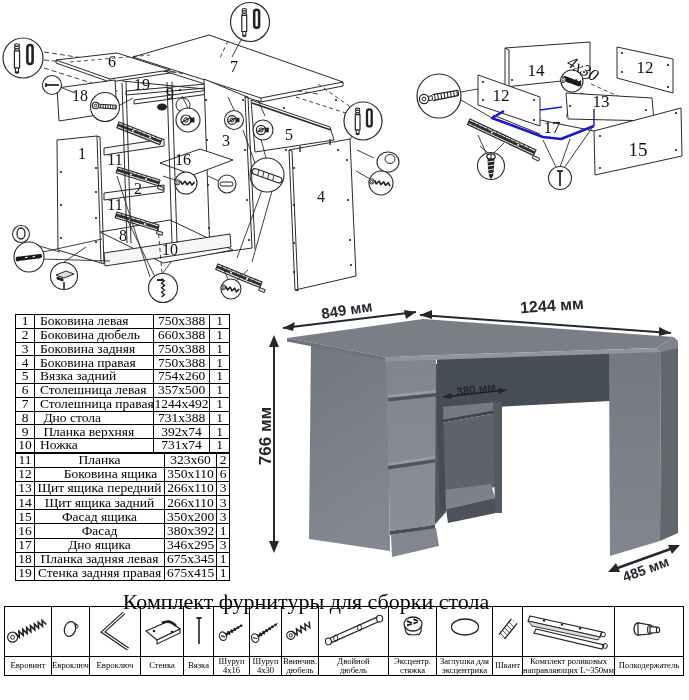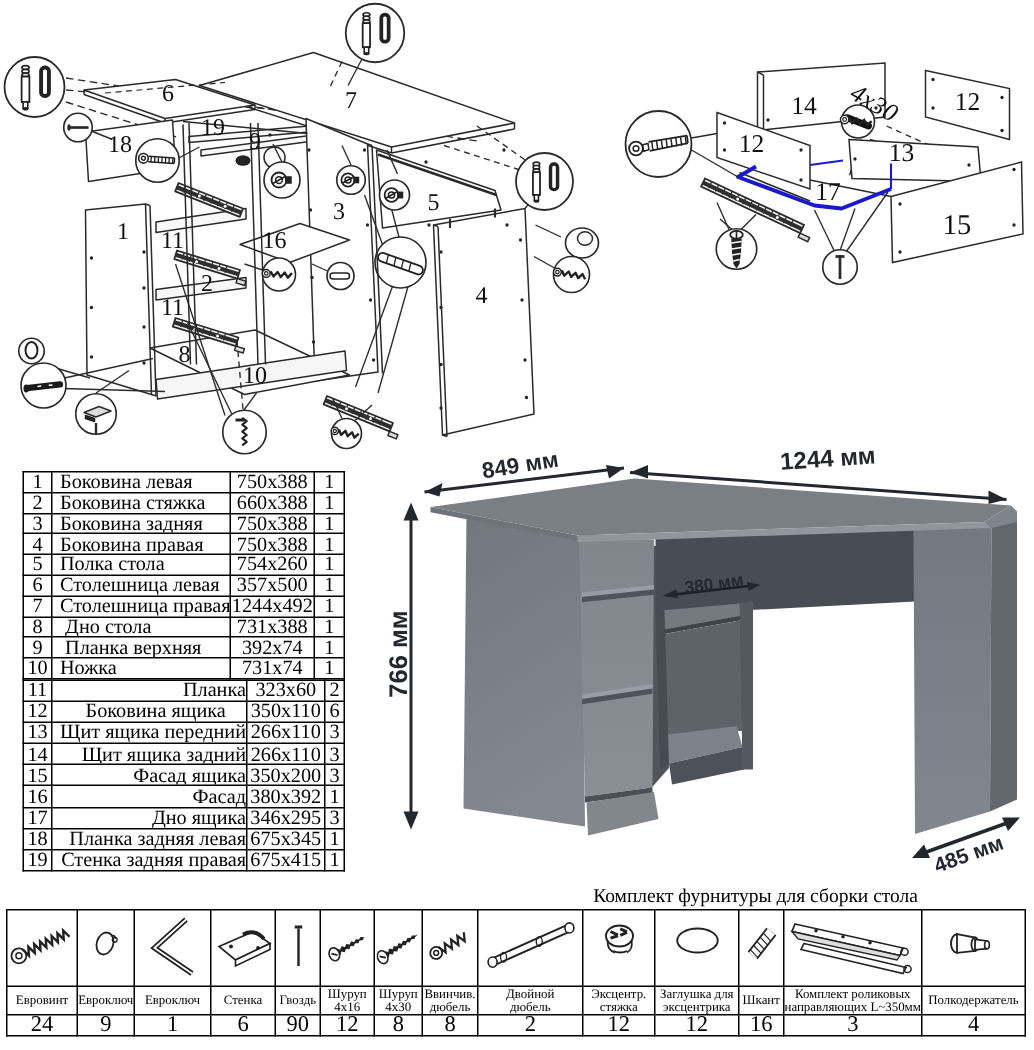--- a/index.html
+++ b/index.html
@@ -1,21 +1,21 @@
 <!DOCTYPE html>
 <html><head><meta charset="utf-8"><style>
 html,body{margin:0;padding:0}
 body{width:689px;height:700px;position:relative;background:#fff;font-family:"Liberation Serif",serif;overflow:hidden}
 .abs{position:absolute}
 table{border-collapse:collapse;table-layout:fixed}
 #t1 td,#t2 td{border:1px solid #000;padding:0;overflow:hidden;white-space:nowrap;font-size:13.5px;height:12.8px;line-height:12.5px}
 #t2 td{height:13.1px}
 #t1 .n,#t2 .n{text-align:center}
 #t1 .nm{padding-left:5px}
-#t2 .nm{text-align:right}
+#t2 .nm{text-align:center}
 #t1 .sz,#t2 .sz{text-align:center}
 #t3 td{border:1px solid #000;padding:0;overflow:hidden;text-align:center;vertical-align:middle}
 #t3 .icn{height:46px}
 #t3 .lbl{font-size:8.6px;line-height:8.8px;height:16px}
 #t3 .qty{font-size:15px;height:13px;line-height:13px}
 </style></head>
 <body>
 <svg id="art" class="abs" style="left:0;top:0" width="689" height="700" viewBox="0 0 689 700">
 <g id="dleft" stroke-linejoin="round">
       <line x1="44" y1="52" x2="318" y2="94" stroke="#2a2a2a" stroke-width="0.9" stroke-dasharray="5,3"></line>
@@ -466,39 +466,39 @@
     </colgroup>
 <tbody>
       <tr>
         <td class="n">1</td>
         <td class="nm">Боковина левая</td>
         <td class="sz">750х388</td>
         <td class="n">1</td>
       </tr>
 <tr>
         <td class="n">2</td>
-        <td class="nm">Боковина стяжка</td>
+        <td class="nm">Боковина дюбель</td>
         <td class="sz">660х388</td>
         <td class="n">1</td>
       </tr>
 <tr>
         <td class="n">3</td>
         <td class="nm">Боковина задняя</td>
         <td class="sz">750х388</td>
         <td class="n">1</td>
       </tr>
 <tr>
         <td class="n">4</td>
         <td class="nm">Боковина правая</td>
         <td class="sz">750х388</td>
         <td class="n">1</td>
       </tr>
 <tr>
         <td class="n">5</td>
-        <td class="nm">Полка стола</td>
+        <td class="nm">Вязка задний</td>
         <td class="sz">754х260</td>
         <td class="n">1</td>
       </tr>
 <tr>
         <td class="n">6</td>
         <td class="nm">Столешница левая</td>
         <td class="sz">357х500</td>
         <td class="n">1</td>
       </tr>
 <tr>
@@ -537,21 +537,21 @@
     </colgroup>
 <tbody>
       <tr>
         <td class="n">11</td>
         <td class="nm">Планка</td>
         <td class="sz">323х60</td>
         <td class="n">2</td>
       </tr>
 <tr>
         <td class="n">12</td>
-        <td class="nm" style="text-align:left;padding-left:22px">Боковина ящика</td>
+        <td class="nm" style="text-align:center;padding-left:22px">Боковина ящика</td>
         <td class="sz">350х110</td>
         <td class="n">6</td>
       </tr>
 <tr>
         <td class="n">13</td>
         <td class="nm">Щит ящика передний</td>
         <td class="sz">266х110</td>
         <td class="n">3</td>
       </tr>
 <tr>
@@ -586,21 +586,21 @@
       </tr>
 <tr>
         <td class="n">19</td>
         <td class="nm">Стенка задняя правая</td>
         <td class="sz">675х415</td>
         <td class="n">1</td>
       </tr>
 </tbody>
   </table>
 
-<div class="abs" style="left:0;top:589px;width:612px;text-align:right;font-size:13px">Комплект фурнитуры для сборки стола</div>
+<div class="abs" style="left:0;top:589px;width:612px;text-align:center;font-size:22px">Комплект фурнитуры для сборки стола</div>
 
 <table id="t3" class="abs" style="left:4px;top:606px;width:546px">
 <colgroup>
       <col style="width:47px">
       <col style="width:38px">
       <col style="width:51px">
       <col style="width:43px">
       <col style="width:30px">
       <col style="width:36px">
       <col style="width:32px">
@@ -724,41 +724,25 @@
               <polygon points="34,19.3 42,20.3 42,25.5 34,26.2" fill="#fff" stroke="#222" stroke-width="1.2"></polygon>
               <ellipse cx="42" cy="22.9" rx="1.6" ry="2.6" fill="#fff" stroke="#222" stroke-width="1.1"></ellipse>
             </g>
           </svg></td>
 </tr>
 <tr>
 <td class="lbl">Евровинт</td>
 <td class="lbl">Евроключ</td>
 <td class="lbl">Евроключ</td>
 <td class="lbl">Стенка</td>
-<td class="lbl">Гвоздь</td>
+<td class="lbl">Вязка</td>
 <td class="lbl">Шуруп<br>4х16</td>
 <td class="lbl">Шуруп<br>4х30</td>
 <td class="lbl">Ввинчив.<br>дюбель</td>
 <td class="lbl">Двойной<br>дюбель</td>
 <td class="lbl">Эксцентр.<br>стяжка</td>
 <td class="lbl">Заглушка для<br>эксцентрика</td>
 <td class="lbl">Шкант</td>
 <td class="lbl">Комплект роликовых<br>направляющих L~350мм</td>
 <td class="lbl">Полкодержатель</td>
 </tr>
-<tr>
-<td class="qty">24</td>
-        <td class="qty">9</td>
-        <td class="qty">1</td>
-        <td class="qty">6</td>
-        <td class="qty">90</td>
-        <td class="qty">12</td>
-        <td class="qty">8</td>
-        <td class="qty">8</td>
-        <td class="qty">2</td>
-        <td class="qty">12</td>
-        <td class="qty">12</td>
-        <td class="qty">16</td>
-        <td class="qty">3</td>
-        <td class="qty">4</td>
-</tr>
 </tbody>
   </table>
 
 </body></html>

